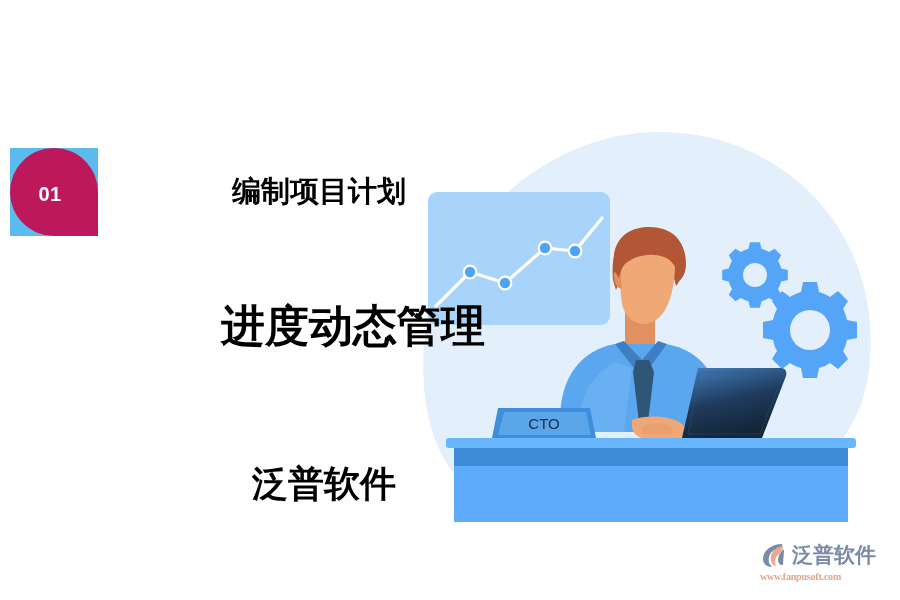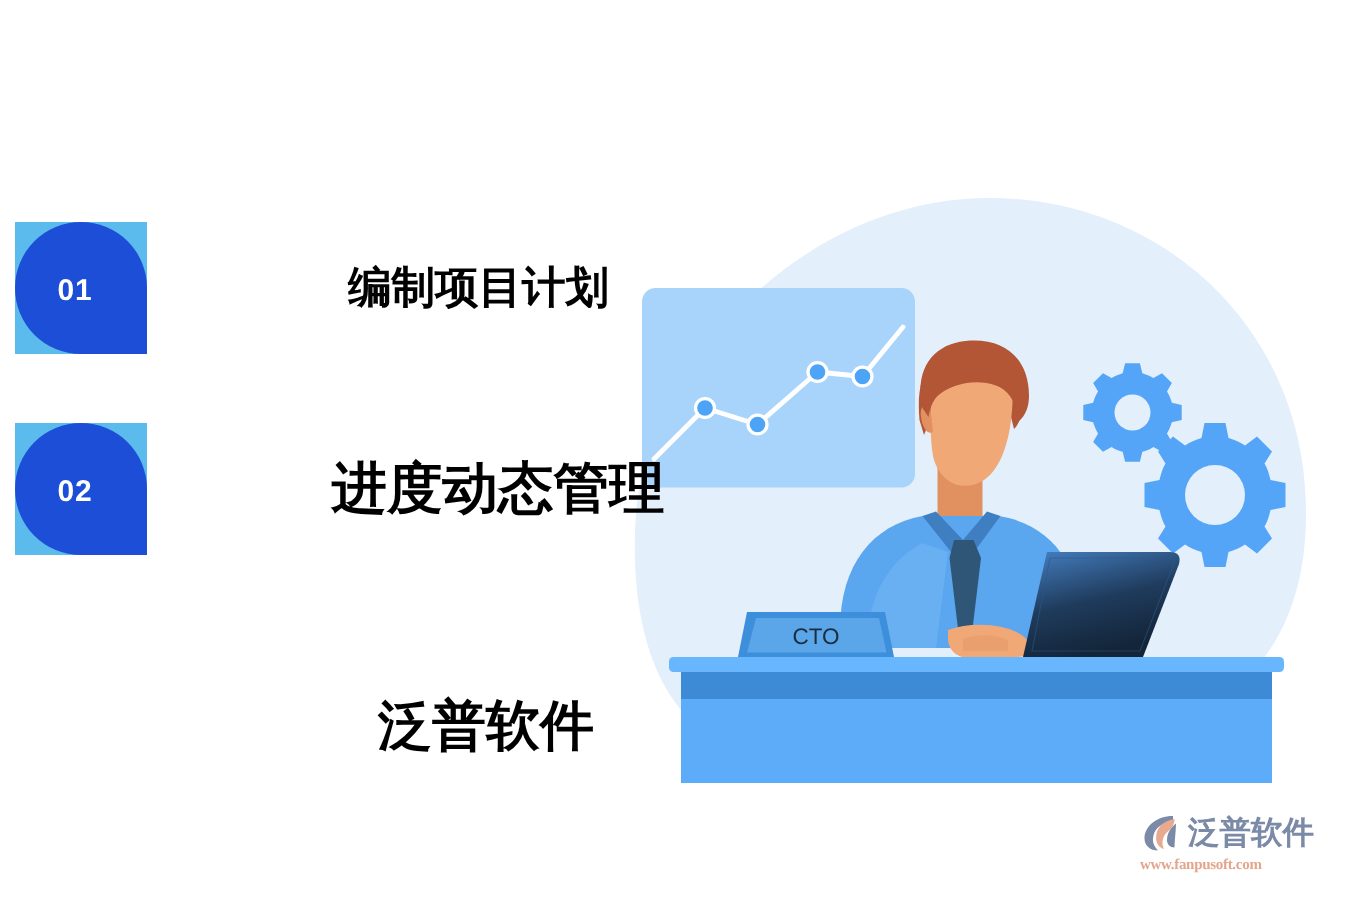--- a/index.html
+++ b/index.html
@@ -36,21 +36,21 @@
     position: absolute;
     inset: 0;
     background: #5bbbec;
   }
   .badge-leaf {
     position: absolute;
     left: 0;
     top: 0;
     width: 88px;
     height: 88px;
-    background: #1d4ed8;
+    background: #be185d;
     border-radius: 50% 50% 0 50%;
     display: flex;
     align-items: center;
     justify-content: center;
   }
   .badge-num {
     color: #ffffff;
     font-size: 20px;
     font-weight: bold;
     letter-spacing: 0.5px;
@@ -228,27 +228,21 @@
     <div class="badge">
       <div class="badge-square"></div>
       <div class="badge-leaf">
         <span class="badge-num">01</span>
       </div>
     </div>
     <div class="step-label" style="left:232px; font-size:29px;">编制项目计划</div>
   </div>
 
   <div class="step-row" style="top:282px;">
-    <div class="badge">
-      <div class="badge-square"></div>
-      <div class="badge-leaf">
-        <span class="badge-num">02</span>
-      </div>
-    </div>
-    <div class="step-label" style="left:221px; font-size:37px;">进度动态管理</div>
+    <div class="step-label" style="left:221px; font-size:44px;">进度动态管理</div>
   </div>
 
   <div class="step-row" style="top:440px;">
     <div class="step-label" style="left:252px; font-size:36px;">泛普软件</div>
   </div>
 
   <div id="logo">
     <div class="logo-row">
       <span class="logo-mark">
         <svg width="30" height="30" viewBox="0 0 30 30" xmlns="http://www.w3.org/2000/svg">

